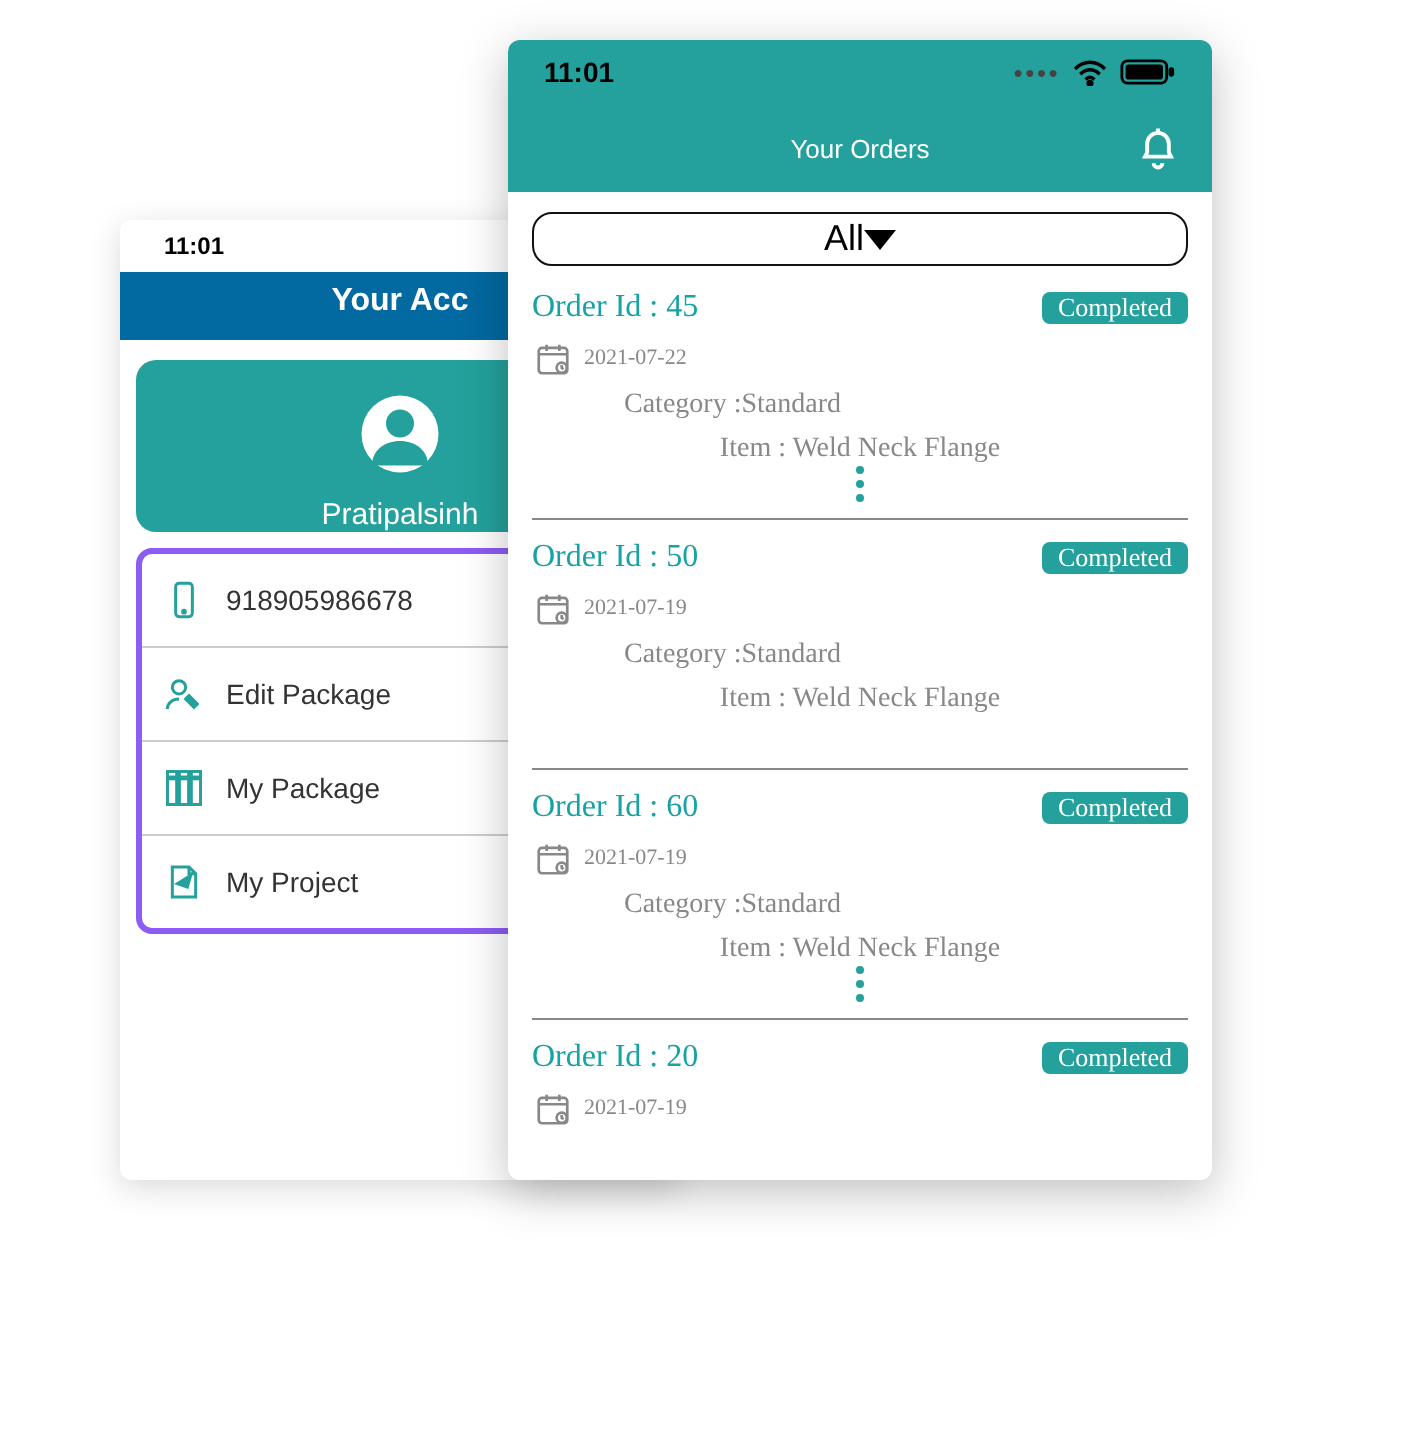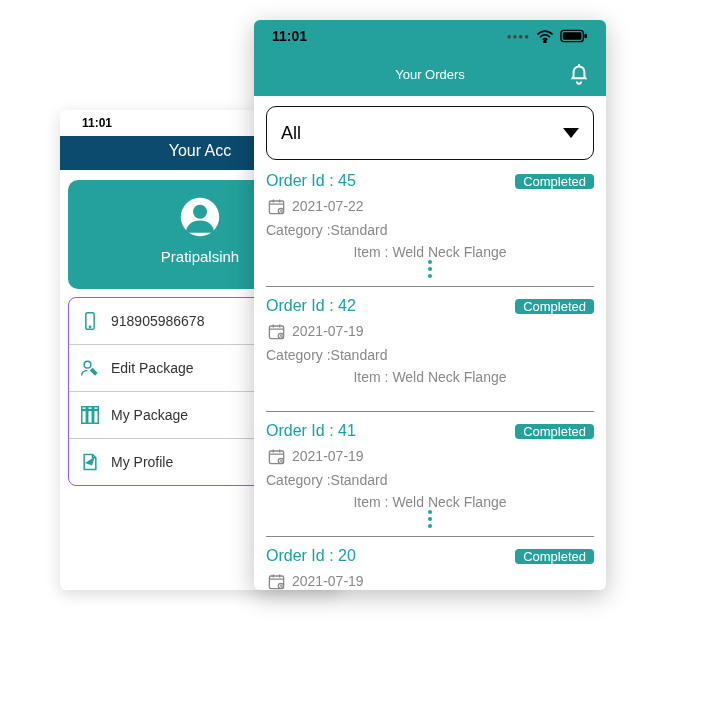--- a/index.html
+++ b/index.html
@@ -1,49 +1,49 @@
 <!DOCTYPE html>
 <html><head>
   <meta charset="utf-8">
   <style>
     * { margin:0; padding:0; box-sizing:border-box; }
     body { font-family:-apple-system,BlinkMacSystemFont,"Segoe UI",Helvetica,Arial,sans-serif; width:706px; height:722px; background:#fff; position:relative; }
     .viewport { position:relative; width:706px; height:722px; }
     
     .phone-back { position:absolute; left:60px; top:110px; width:280px; height:480px; background:#fff; border-radius:6px; box-shadow:0 4px 16px rgba(0,0,0,0.15); overflow:hidden; }
     .phone-back .status { height:26px; display:flex; align-items:center; padding:0 22px; font-size:12px; font-weight:600; background:#fff; color:#000; }
-    .phone-back .hdr { background:#0c4a6e; color:#fff; text-align:center; padding:6px 0 10px; font-size:16px; }
-    .card-user { margin:10px 8px 0 8px; background:#24a19c; border-radius:10px; color:#fff; text-align:center; padding:16px 8px 24px; }
+    .phone-back .hdr { background:#0369a1; color:#fff; text-align:center; padding:6px 0 10px; font-size:16px;font-weight:bold; }
+    .card-user { margin:10px 8px 0 8px; background:#24a19c; border-radius:10px; color:#fff; text-align:center; padding:16px 8px 0; }
     .avatar-ico { display:inline-block; }
     .card-user .uname { margin-top:6px; font-size:15px; }
-    .acct-list { margin:8px 8px 0 8px; border:1px solid #8b5cf6; border-radius:8px; overflow:hidden; }
+    .acct-list { margin:8px 8px 0 8px; border:3px solid #8b5cf6; border-radius:8px; overflow:hidden; }
     .acct-row { display:flex; align-items:center; gap:10px; padding:12px 10px; border-bottom:1px solid #ccc; }
     .acct-row:last-child { border-bottom:none; }
     .acct-row .ic { width:22px; height:22px; display:flex; align-items:center; justify-content:center; color:#24a19c; }
     .acct-row .txt { font-size:14px; color:#333; }
     
     .phone-front { position:absolute; left:254px; top:20px; width:352px; height:570px; background:#fff; border-radius:6px; box-shadow:0 6px 24px rgba(0,0,0,0.25); overflow:hidden; }
     .phone-front .status2 { height:32px; display:flex; align-items:center; justify-content:space-between; padding:0 18px; background:#24a19c; color:#000; font-size:14px; font-weight:600; }
     .status2 .right { display:flex; align-items:center; gap:6px; }
     .dots4 { letter-spacing:1px; font-size:8px; color:#444; }
     .hdr2 { background:#24a19c; color:#fff; display:flex; align-items:center; justify-content:center; position:relative; height:44px; }
     .hdr2 .ttl { font-size:13px; }
     .hdr2 .bell { position:absolute; right:14px; top:50%; transform:translateY(-50%); }
     .filter-wrap { padding:10px 12px 2px; }
-    .filter { border:1px solid #111; border-radius:10px; height:54px; display:flex; align-items:center; justify-content:space-between; padding:0 14px; font-size:18px; background:#fff; }
+    .filter { border:1px solid #111; border-radius:10px; height:27px; display:flex; align-items:center; justify-content:center; padding:0 14px; font-size:18px; background:#fff; }
     .chev-down { width:0; height:0; border-left:8px solid transparent; border-right:8px solid transparent; border-top:10px solid #000; }
     .orders { padding:0 12px 4px; }
-    .order { padding:10px 0 8px; border-bottom:1px solid #888; position:relative; }
+    .order { padding:10px 0 8px; border-bottom:1px solid #888; position:relative;font-family:Liberation Serif, serif; }
     .order:last-child { border-bottom:none; }
     .oid-row { display:flex; align-items:center; justify-content:space-between; }
     .oid { color:#17a2a4; font-size:16px; font-weight:500; }
     .status-badge { background:#24a19c; color:#fff; font-size:13px; padding:0 8px; border-radius:4px; }
-    .meta { display:flex; align-items:center; gap:6px; margin-top:6px; color:#888; font-size:14px; }
+    .meta { display:flex; align-items:center; gap:6px; margin-top:6px; color:#888; font-size:11px; }
     .meta .cal-ic { width:20px; height:20px; display:flex; align-items:center; justify-content:center; }
-    .line2 { color:#888; font-size:14px; margin-top:6px; }
+    .line2 { color:#888; font-size:14px; margin-top:6px;margin-left:46px; }
     .line3 { color:#888; font-size:14px; margin-top:6px; display:flex; align-items:center; justify-content:space-between;flex-direction:column; }
     .kebab { display:flex; flex-direction:column; gap:3px; padding:0 2px; }
     .kebab span { width:4px; height:4px; border-radius:50%; background:#24a19c; display:block; }
     svg { display:block; }
   </style>
 </head>
 <body>
 
 <div class="viewport">
 
@@ -98,21 +98,21 @@
         <span class="txt">My Package</span>
       </div>
       <div class="acct-row">
         <span class="ic">
           <svg width="20" height="20" viewBox="0 0 24 24" fill="none" stroke="#24a19c" stroke-width="1.8">
               <path d="M5 3h10l4 4v14H5z"></path>
               <path d="M15 3v4h4"></path>
               <path d="M8 13l8-5-2 7-6-2z" fill="#24a19c"></path>
             </svg>
         </span>
-        <span class="txt">My Profile</span>
+        <span class="txt">My Project</span>
       </div>
     </div>
   </div>
 
   <div class="phone-front">
     <div class="status2">
       <span>11:01</span>
       <span class="right">
         <span class="dots4">●●●●</span>
         <svg width="18" height="14" viewBox="0 0 24 18" fill="none" stroke="#000" stroke-width="2.2">
@@ -167,21 +167,21 @@
       <span class="kebab">
               <span></span>
               <span></span>
               <span></span>
             </span>
     </div>
   </div>
 
   <div class="order">
     <div class="oid-row">
-      <span class="oid"><span class="oid-prefix">Order Id : </span><span class="oid-num">42</span></span>
+      <span class="oid"><span class="oid-prefix">Order Id : </span><span class="oid-num">50</span></span>
       <span class="status-badge">Completed</span>
     </div>
     <div class="meta">
       <span class="cal-ic">
         <svg width="19" height="19" viewBox="0 0 24 24" fill="none" stroke="#888" stroke-width="1.7">
                 <rect x="3" y="5" width="18" height="16" rx="2"></rect>
                 <path d="M3 9h18M8 3v4M16 3v4"></path>
                 <circle cx="17.5" cy="17.5" r="3.2"></circle>
                 <path d="M17.5 15.8v1.8l1.2.8"></path>
               </svg>
@@ -194,21 +194,21 @@
       <span class="kebab" style="visibility: hidden;">
               <span></span>
               <span></span>
               <span></span>
             </span>
     </div>
   </div>
 
   <div class="order">
     <div class="oid-row">
-      <span class="oid"><span class="oid-prefix">Order Id : </span><span class="oid-num">41</span></span>
+      <span class="oid"><span class="oid-prefix">Order Id : </span><span class="oid-num">60</span></span>
       <span class="status-badge">Completed</span>
     </div>
     <div class="meta">
       <span class="cal-ic">
         <svg width="19" height="19" viewBox="0 0 24 24" fill="none" stroke="#888" stroke-width="1.7">
                 <rect x="3" y="5" width="18" height="16" rx="2"></rect>
                 <path d="M3 9h18M8 3v4M16 3v4"></path>
                 <circle cx="17.5" cy="17.5" r="3.2"></circle>
                 <path d="M17.5 15.8v1.8l1.2.8"></path>
               </svg>

